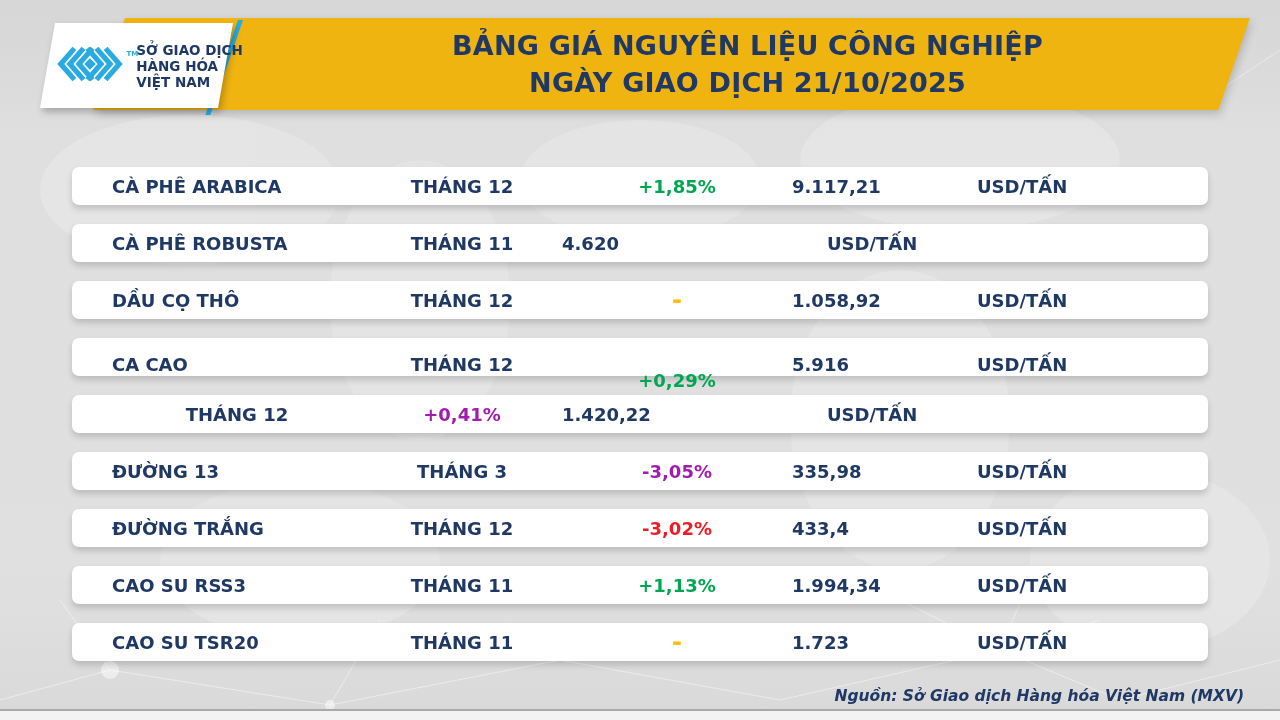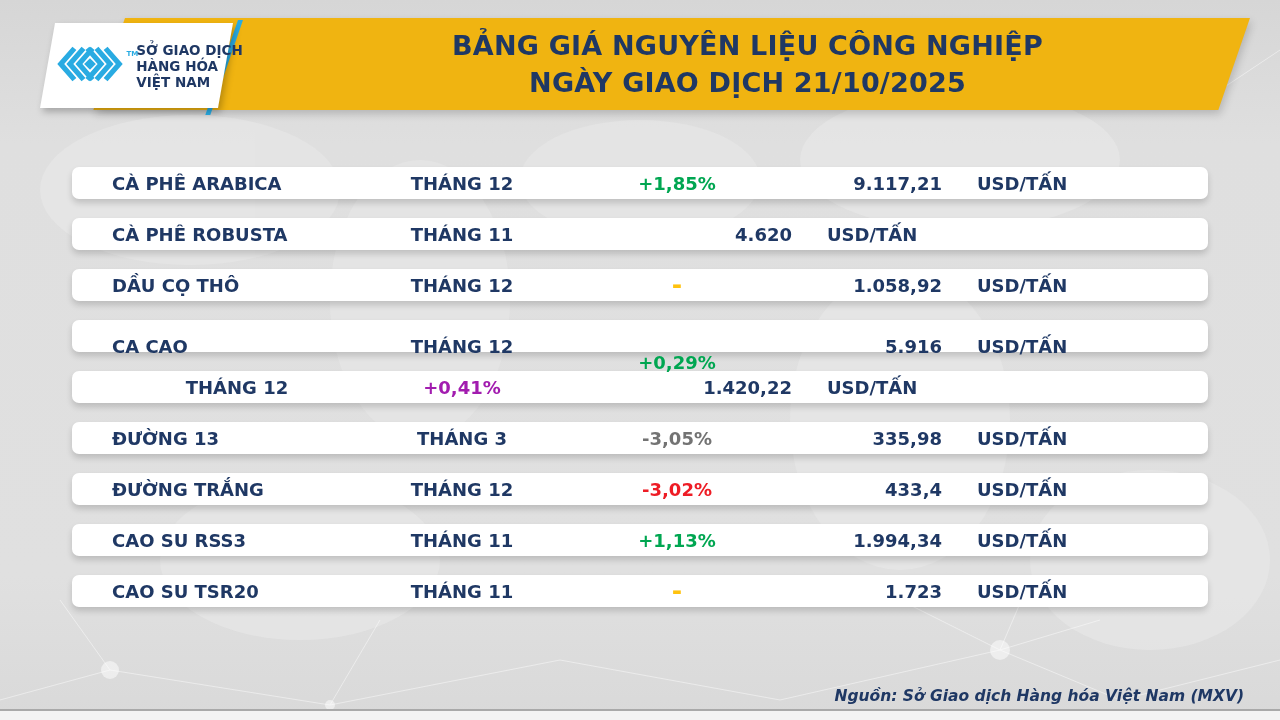--- a/index.html
+++ b/index.html
@@ -40,31 +40,31 @@
     padding:0 4px 0 10px;
   }
   .logo-mark{flex:0 0 auto;position:relative;}
   .logo-tm{position:absolute;top:8px;right:-9px;font-size:7px;color:#29ABE2;font-weight:bold;}
   .logo-text{
     color:#1F3864;font-weight:bold;font-size:13.5px;line-height:16px;white-space:nowrap;
   }
   
   .rows{position:absolute;left:72px;top:167px;width:1136px;z-index:1;}
   .row{
-    height:32px;margin-bottom:19px;background:#ffffff;border-radius:7px;
+    height:38px;margin-bottom:19px;background:#ffffff;border-radius:7px;
     box-shadow:0 4px 6px rgba(0,0,0,0.16);
     display:grid;grid-template-columns:250px 200px 230px 150px 1fr;
     align-items:center;box-sizing:border-box;padding:0 135px 0 40px;
     font-weight:bold;font-size:18px;color:#1F3864;
   }
   .cell-name{text-align:left;white-space:nowrap;}
   .cell-month{text-align:center;white-space:nowrap;}
   .cell-change{text-align:center;white-space:nowrap;}
   .cell-change.flat{font-size:25px;line-height:10px;}
-  .cell-price{text-align:right;white-space:nowrap;}
+  .cell-price{text-align:left;white-space:nowrap;}
   .cell-unit{text-align:left;padding-left:35px;white-space:nowrap;}
   
   .source{
     position:absolute;right:36px;top:687px;z-index:2;
     color:#1F3864;font-style:italic;font-weight:bold;font-size:15.5px;white-space:nowrap;
   }
   .bottom-strip{
     position:absolute;left:0;bottom:0;width:100%;height:9px;
     background:#f3f3f3;border-top:2px solid #a9a9a9;z-index:1;
   }
@@ -158,21 +158,21 @@
   </div>
     <div class="row">
     <div class="cell-month">THÁNG 12</div>
     <div class="cell-change" style="color: #a21caf;">+0,41%</div>
     <div class="cell-price">1.420,22</div>
     <div class="cell-unit">USD/TẤN</div>
   </div>
     <div class="row">
     <div class="cell-name">ĐƯỜNG 13</div>
     <div class="cell-month">THÁNG 3</div>
-    <div class="cell-change" style="color: #737373;">-3,05%</div>
+    <div class="cell-change" style="color: #a21caf;">-3,05%</div>
     <div class="cell-price">335,98</div>
     <div class="cell-unit">USD/TẤN</div>
   </div>
     <div class="row">
     <div class="cell-name">ĐƯỜNG TRẮNG</div>
     <div class="cell-month">THÁNG 12</div>
     <div class="cell-change" style="color: rgb(238, 28, 37);">-3,02%</div>
     <div class="cell-price">433,4</div>
     <div class="cell-unit">USD/TẤN</div>
   </div>

